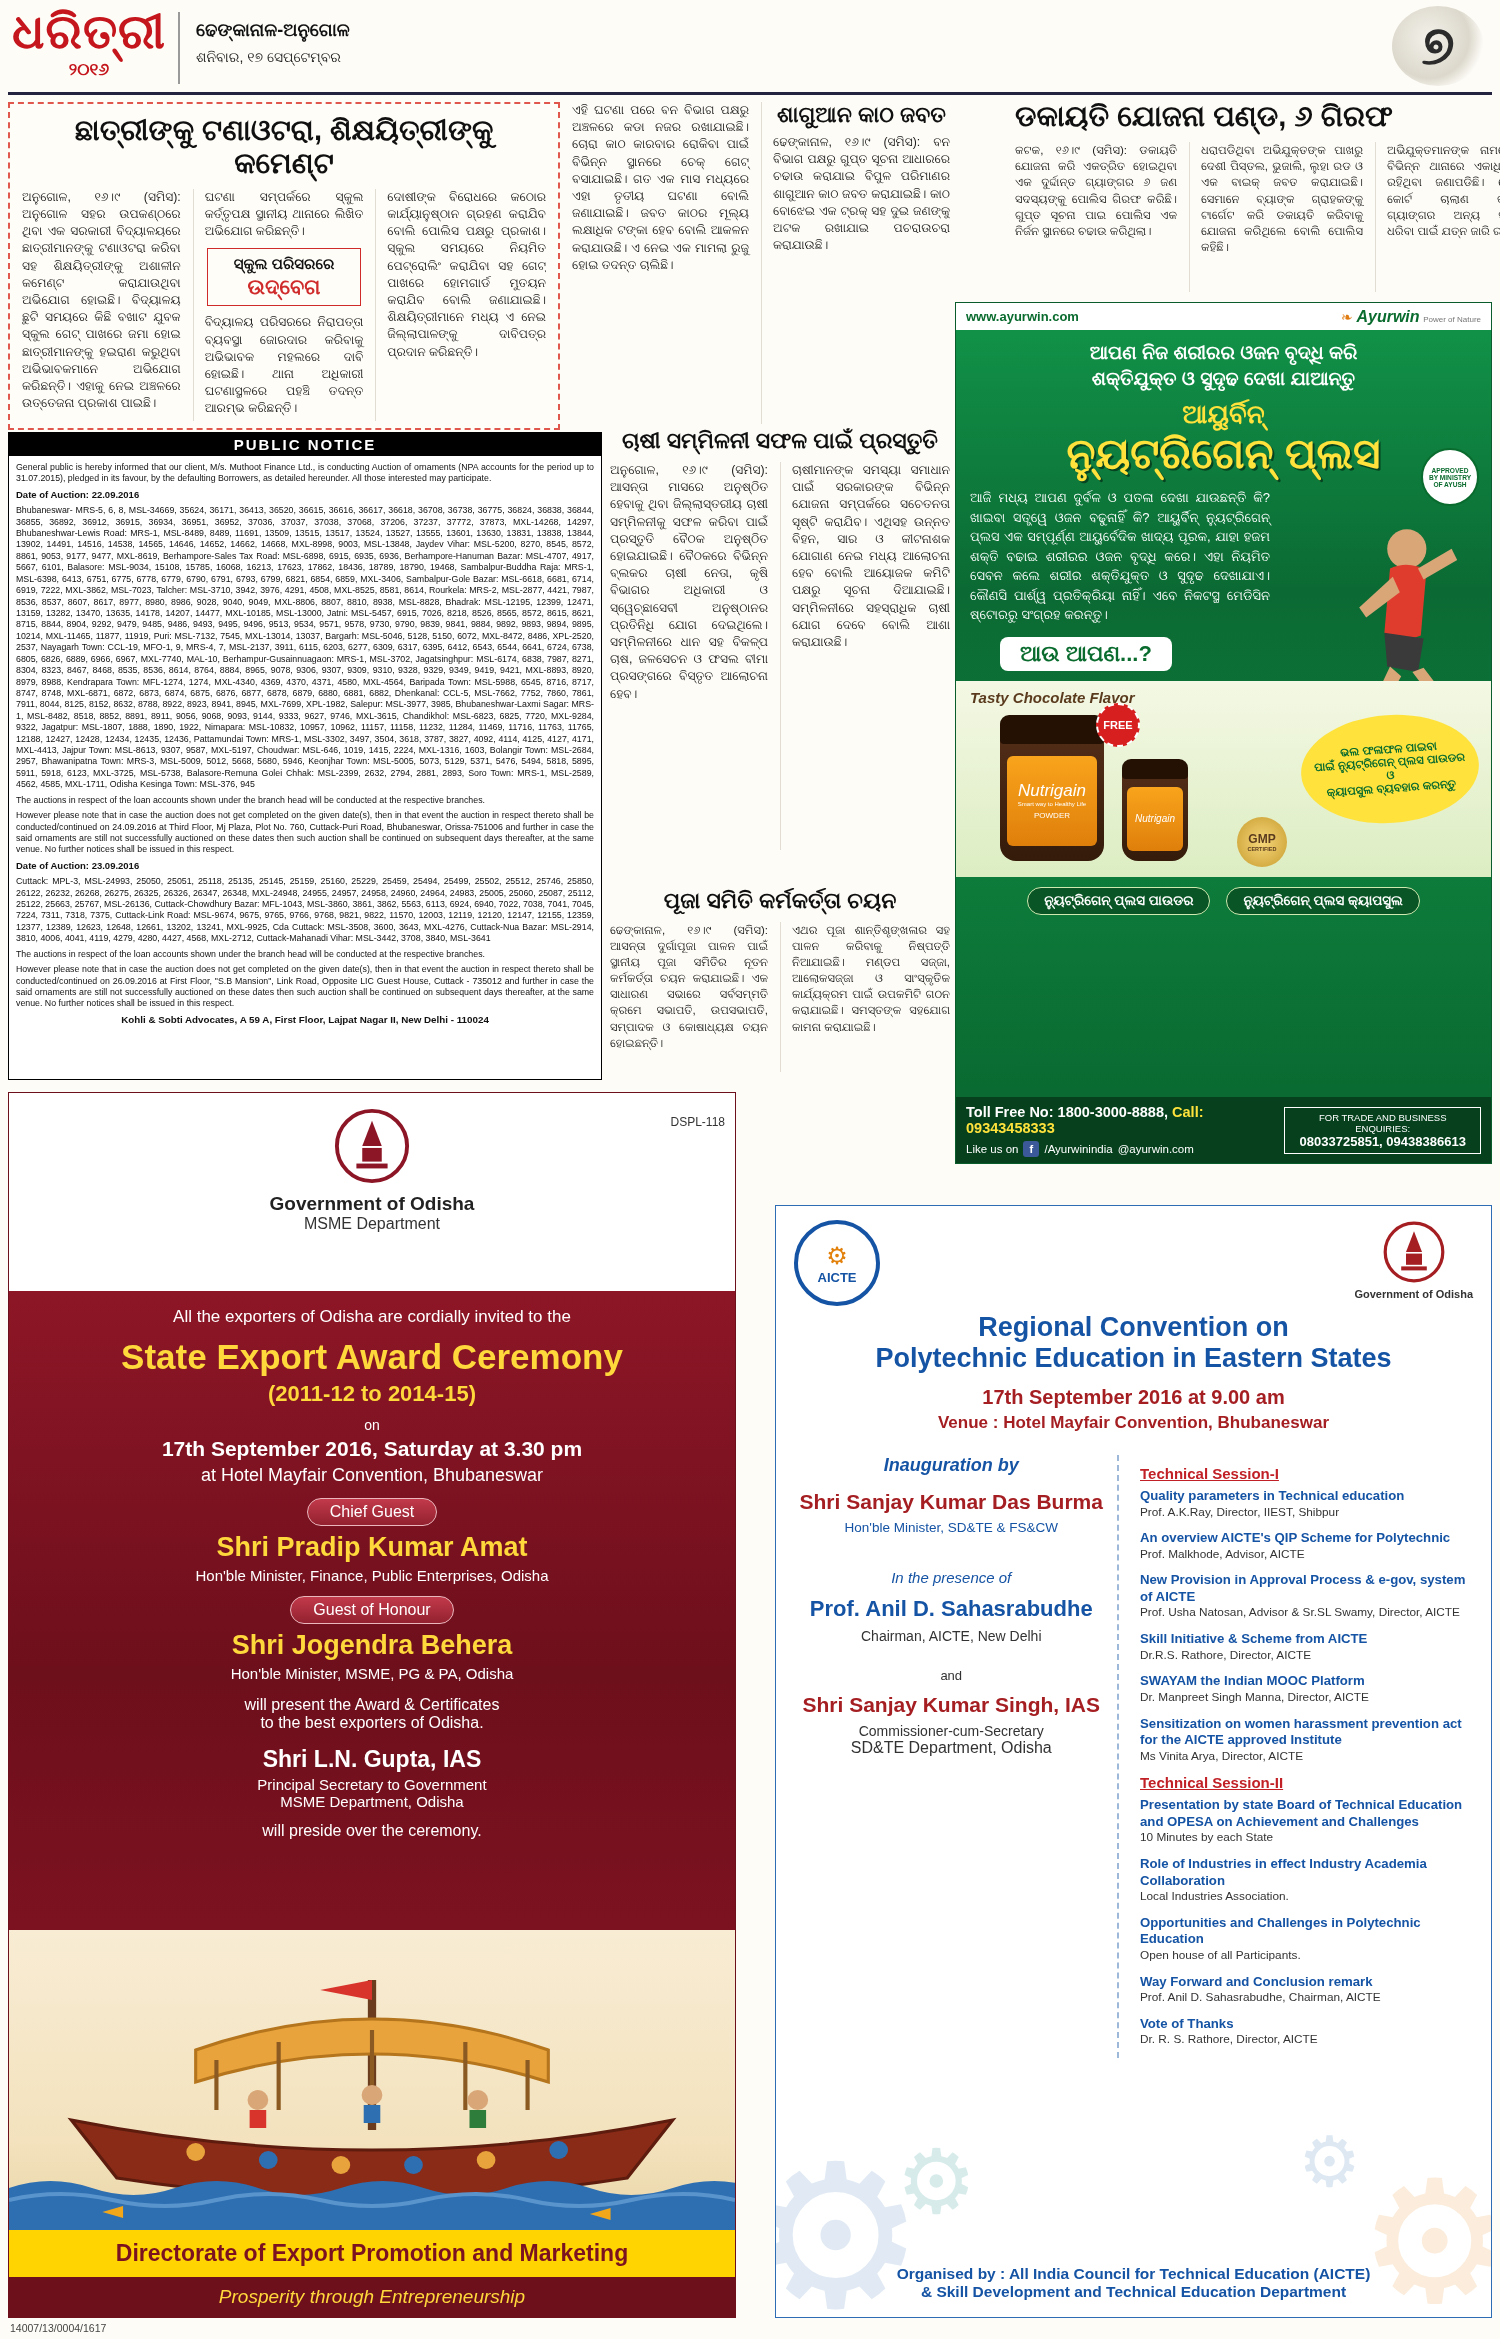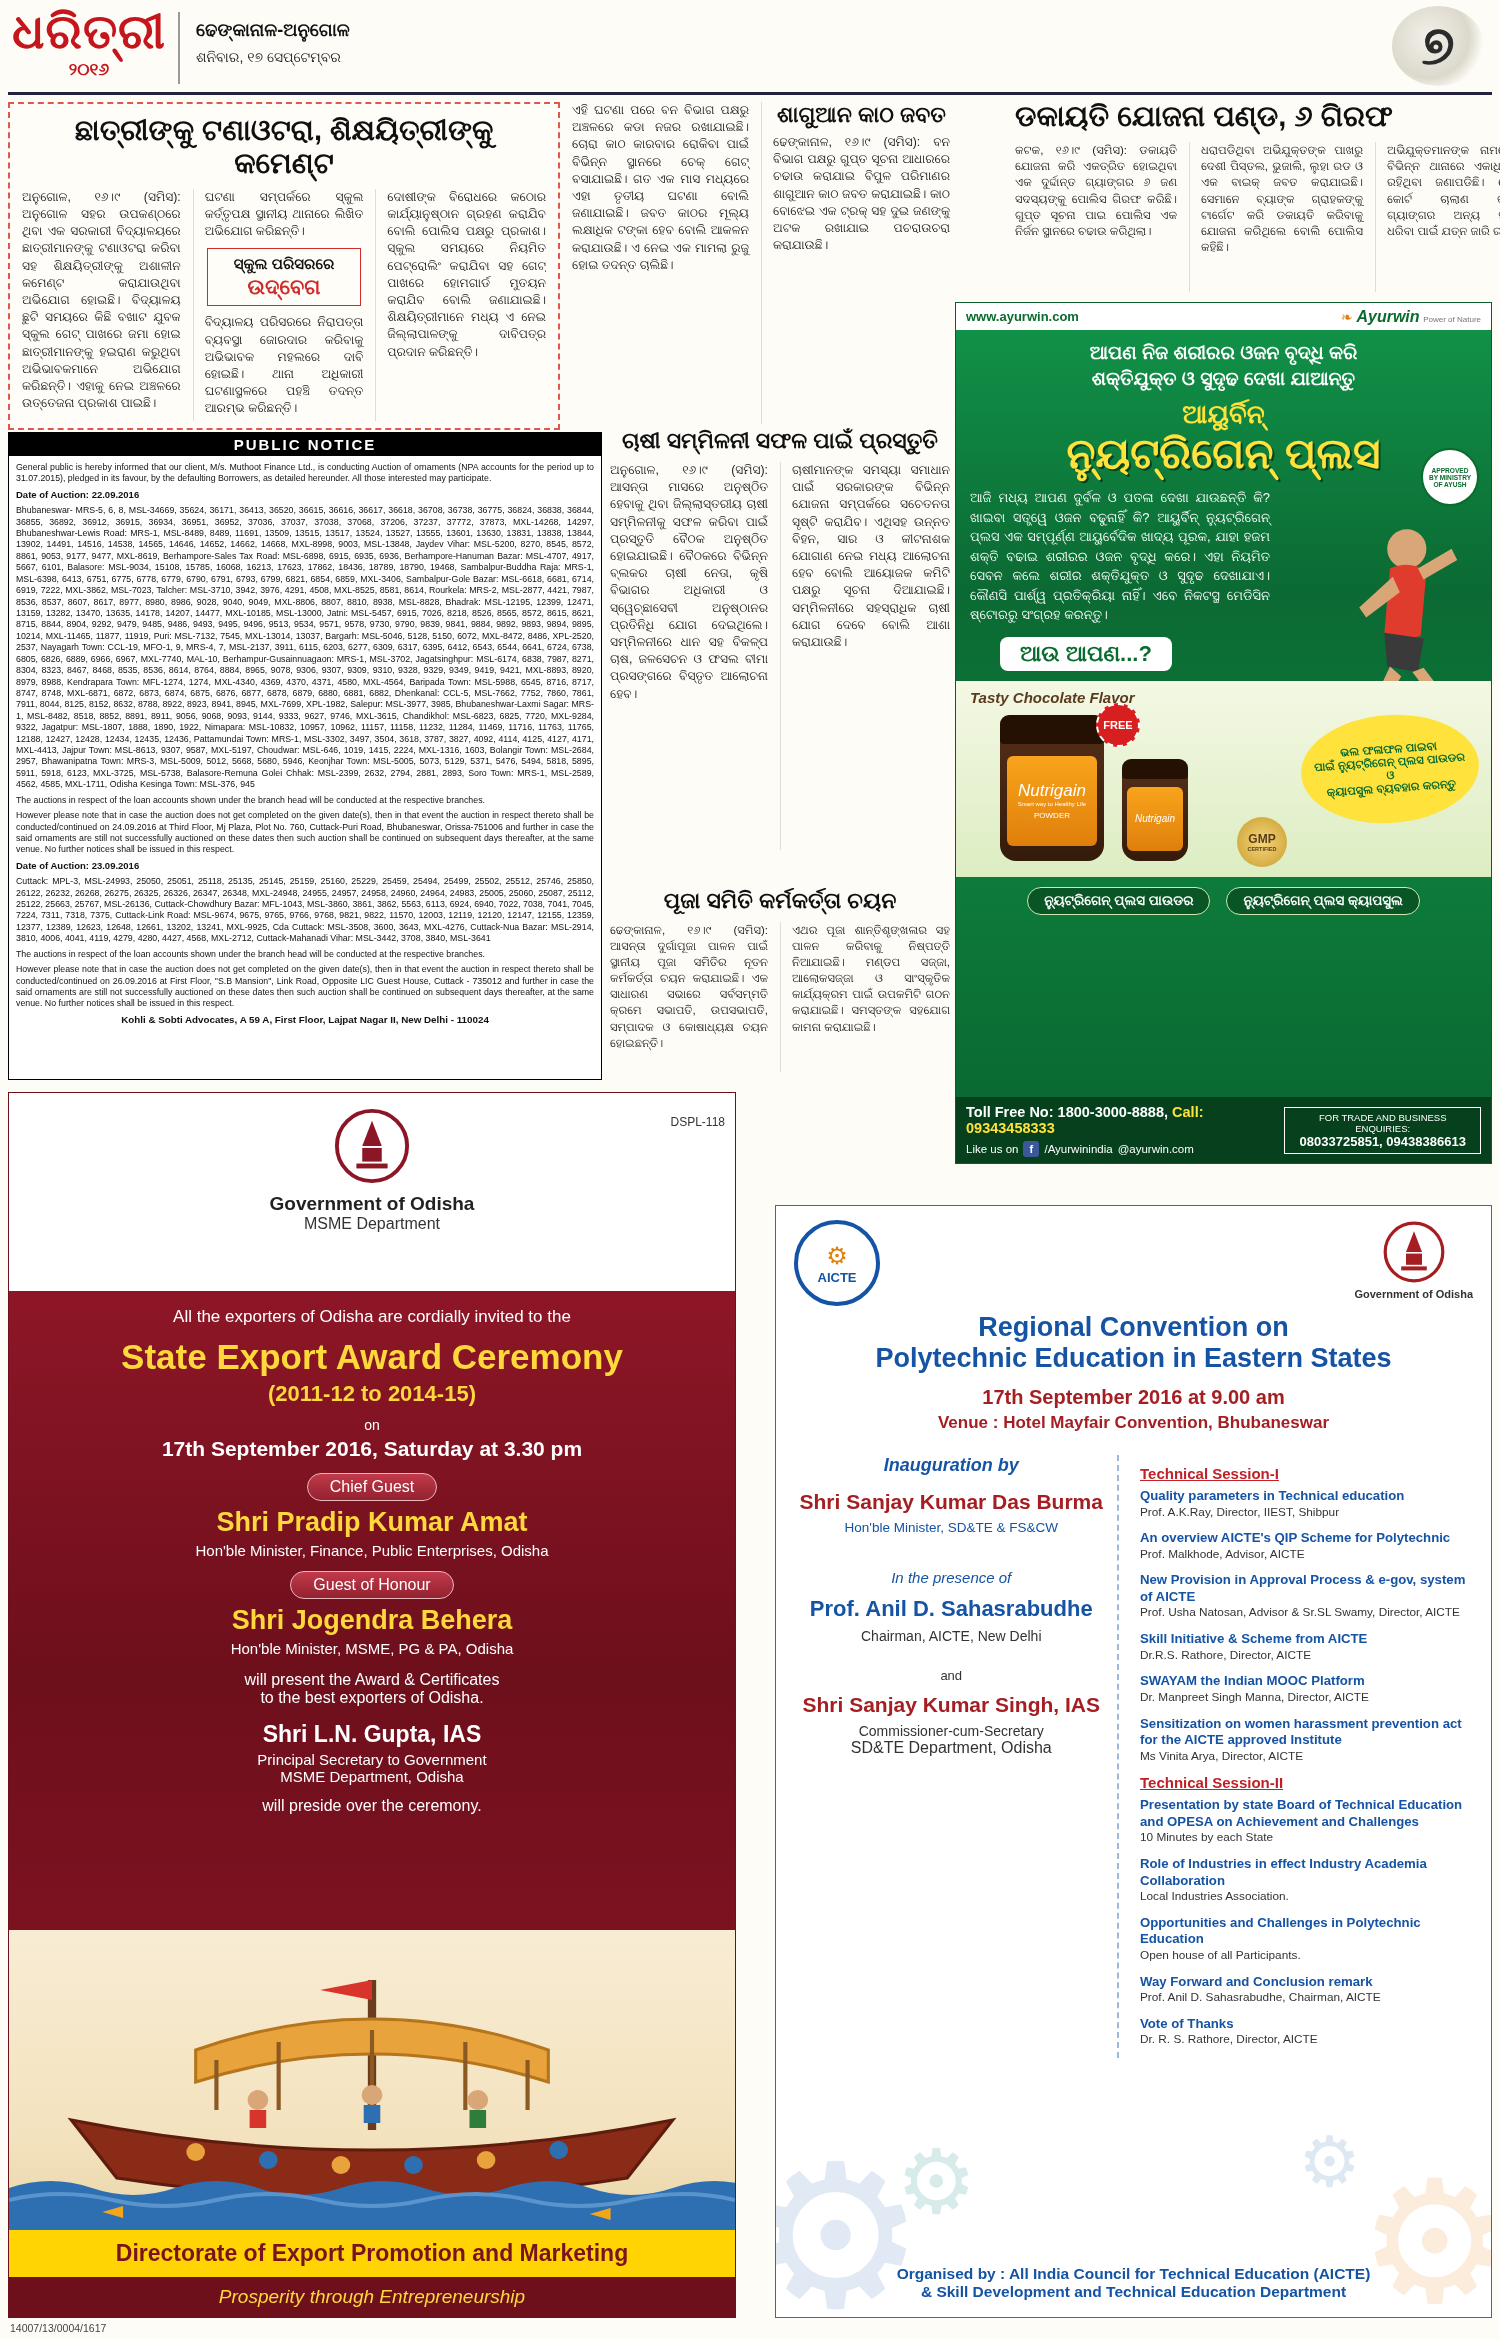--- a/index.html
+++ b/index.html
@@ -263,20 +263,21 @@
       </span>
       <div style="font-size:19px;font-weight:bold;color:#222;margin-top:4px">Government of Odisha</div>
       <div style="font-size:16px;color:#333">MSME Department</div>
     </div>
     <div class="ex-maroon" style="flex:1">
       <div style="font-size:17px">All the exporters of Odisha are cordially invited to the</div>
       <div class="yellow b" style="font-size:35px;margin-top:10px">State Export Award Ceremony</div>
       <div class="yellow b" style="font-size:22px;margin-top:4px">(2011-12 to 2014-15)</div>
       <div style="font-size:14px;margin-top:10px">on</div>
       <div class="b" style="font-size:21px;margin-top:4px">17th September 2016, Saturday at 3.30 pm</div>
+      <div style="font-size:18px;margin-top:4px">at Hotel Mayfair Convention, Bhubaneswar</div>
       <div><span class="ex-pill">Chief Guest</span></div>
       <div class="yellow b" style="font-size:27px">Shri Pradip Kumar Amat</div>
       <div style="font-size:15px;margin-top:4px">Hon'ble Minister, Finance, Public Enterprises, Odisha</div>
       <div><span class="ex-pill">Guest of Honour</span></div>
       <div class="yellow b" style="font-size:27px">Shri Jogendra Behera</div>
       <div style="font-size:15px;margin-top:4px">Hon'ble Minister, MSME, PG &amp; PA, Odisha</div>
       <div style="font-size:16px;margin-top:14px">will present the Award &amp; Certificates</div>
       <div style="font-size:16px">to the best exporters of Odisha.</div>
       <div class="b" style="font-size:23px;margin-top:14px">Shri L.N. Gupta, IAS</div>
       <div style="font-size:15px;margin-top:3px">Principal Secretary to Government</div>

